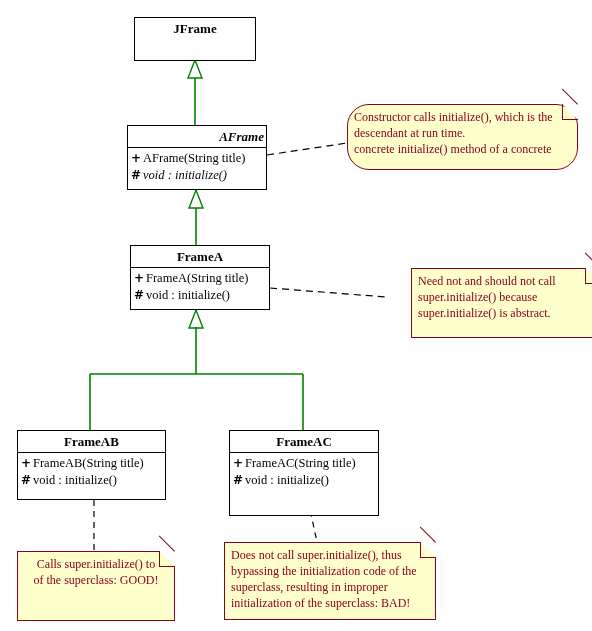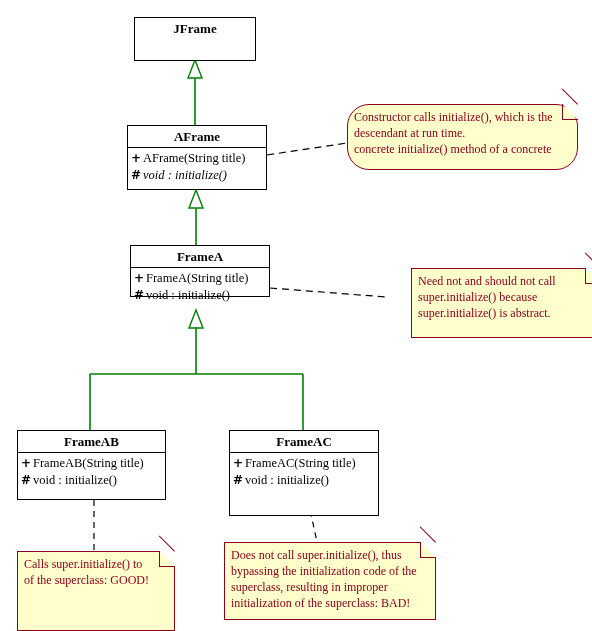--- a/index.html
+++ b/index.html
@@ -31,20 +31,22 @@
   .uml-class .cls-name {
     text-align: center;
     font-size: 13px;
     font-weight: bold;
     color: #000000;
     padding: 3px 2px 3px 2px;
     line-height: 15px;
     white-space: nowrap;
   }
   .uml-class.abstract .cls-name {
+    font-style: italic;
+    text-align: right;
   }
   .uml-class .cls-divider {
     height: 0;
     border-top: 1px solid #000000;
     font-size: 0;
     line-height: 0;
   }
   .uml-class .cls-members {
     padding: 2px 0 2px 3px;
   }
@@ -166,21 +168,21 @@
   <div class="cls-members">
     <div class="member">
       <span class="vis">+</span><span class="sig">AFrame(String title)</span>
     </div>
     <div class="member abstract-member">
       <span class="vis">#</span><span class="sig">void : initialize()</span>
     </div>
   </div>
 </div>
 
-<div class="uml-class" style="left:130px; top:245px; width:140px; height:52px;">
+<div class="uml-class" style="left:130px; top:245px; width:140px; height:65px;">
   <div class="cls-name">FrameA</div>
   <div class="cls-divider"></div>
   <div class="cls-members">
     <div class="member">
       <span class="vis">+</span><span class="sig">FrameA(String title)</span>
     </div>
     <div class="member">
       <span class="vis">#</span><span class="sig">void : initialize()</span>
     </div>
   </div>
@@ -229,21 +231,21 @@
   <div class="fold-diag"></div>
   <div class="fold-vert"></div>
   <div class="fold-side"></div>
   <div class="note-body">
     <div class="note-line">Need not and should not call</div>
     <div class="note-line">super.initialize() because</div>
     <div class="note-line">super.initialize() is abstract.</div>
   </div>
 </div>
 
-<div class="uml-note" style="left:17px; top:551px; width:158px; height:80px;">
+<div class="uml-note" style="left:17px; top:551px; width:158px; height:70px;text-align:center;">
   <div class="fold-mask"></div>
   <div class="fold-diag"></div>
   <div class="fold-vert"></div>
   <div class="fold-side"></div>
   <div class="note-body">
     <div class="note-line">Calls super.initialize() to</div>
     <div class="note-line">of the superclass: GOOD!</div>
   </div>
 </div>
 

